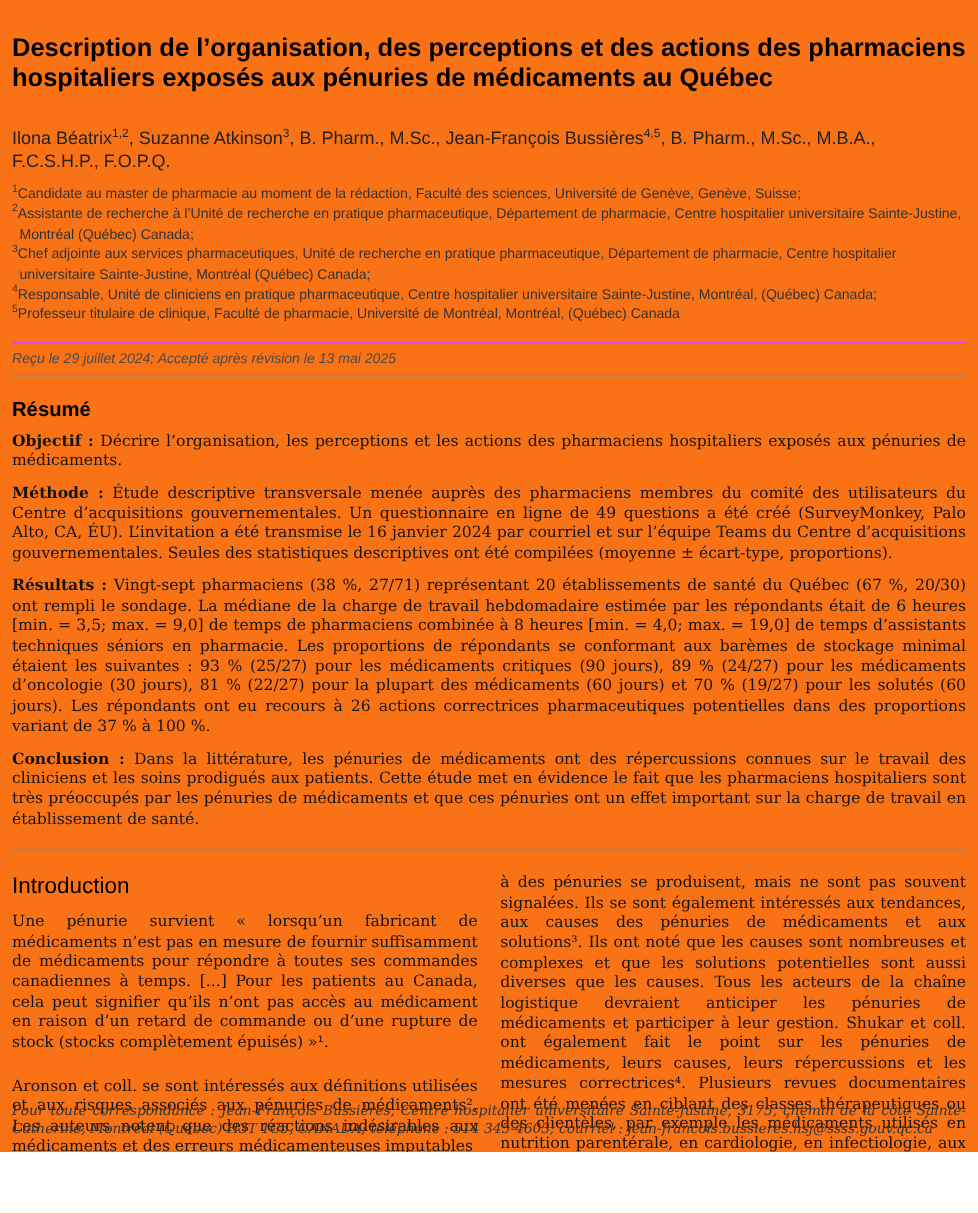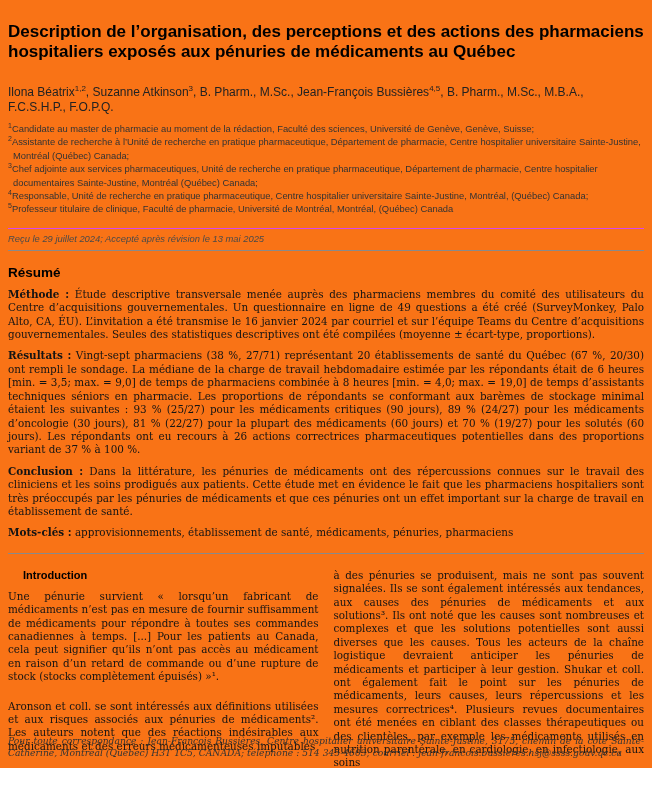--- a/index.html
+++ b/index.html
@@ -67,23 +67,23 @@
   }
   .columns {
     display: flex;
     gap: 15px;
     margin-top: 15px;
     height: 200px;
     overflow: hidden;
   }
   .col { flex: 1; min-width: 0; }
   .intro-h {
-    margin: 0 15px 9px;
-    font-size: 11px;
-    font-weight: bold;
+    margin: 0 0 9px;
+    font-size: 15px;
+    font-weight: normal;
     color: #000;
   }
   .body-p {
     margin: 0 0 16px;
     font-family: "DejaVu Serif", serif;
     font-size: 10.4px;
     line-height: 13.4px;
     text-align: justify;
     color: #141414;
   }
@@ -103,37 +103,37 @@
 
 <div class="page">
 
   <h1 class="title">Description de l’organisation, des perceptions et des actions des pharmaciens hospitaliers exposés aux pénuries de médicaments au Québec</h1>
 
   <p class="authors"><span><span>Ilona Béatrix</span><sup>1,2</sup><span>, </span></span><span><span>Suzanne Atkinson</span><sup>3</sup><span>, B. Pharm., M.Sc., </span></span><span><span>Jean-François Bussières</span><sup>4,5</sup><span>, B. Pharm., M.Sc., M.B.A., F.C.S.H.P., F.O.P.Q.</span></span></p>
 
   <div class="affils">
     <div class="affil"><sup>1</sup><span>Candidate au master de pharmacie au moment de la rédaction, Faculté des sciences, Université de Genève, Genève, Suisse;</span></div>
     <div class="affil"><sup>2</sup><span>Assistante de recherche à l’Unité de recherche en pratique pharmaceutique, Département de pharmacie, Centre hospitalier universitaire Sainte-Justine, Montréal (Québec) Canada;</span></div>
-    <div class="affil"><sup>3</sup><span>Chef adjointe aux services pharmaceutiques, Unité de recherche en pratique pharmaceutique, Département de pharmacie, Centre hospitalier documentaires Sainte-Justine, Montréal (Québec) Canada;</span></div>
-    <div class="affil"><sup>4</sup><span>Responsable, Unité de recherche en pratique pharmaceutique, Centre hospitalier universitaire Sainte-Justine, Montréal, (Québec) Canada;</span></div>
+    <div class="affil"><sup>3</sup><span>Chef adjointe aux services pharmaceutiques, Unité de recherche en pratique pharmaceutique, Département de pharmacie, Centre hospitalier universitaire Sainte-Justine, Montréal (Québec) Canada;</span></div>
+    <div class="affil"><sup>4</sup><span>Responsable, Unité de cliniciens en pratique pharmaceutique, Centre hospitalier universitaire Sainte-Justine, Montréal, (Québec) Canada;</span></div>
     <div class="affil"><sup>5</sup><span>Professeur titulaire de clinique, Faculté de pharmacie, Université de Montréal, Montréal, (Québec) Canada</span></div>
   </div>
 
   <div class="dateline"><span>Reçu le 29 juillet 2024; Accepté après révision le 13 mai 2025</span></div>
 
   <h2 class="section-h">Résumé</h2>
 
+  <p class="abs"><b>Objectif :</b> <span>Décrire l’organisation, les perceptions et les actions des pharmaciens hospitaliers exposés aux pénuries de médicaments.</span></p>
 
   <p class="abs"><b>Méthode :</b> <span>Étude descriptive transversale menée auprès des pharmaciens membres du comité des utilisateurs du Centre d’acquisitions gouvernementales. Un questionnaire en ligne de 49 questions a été créé (SurveyMonkey, Palo Alto, CA, ÉU). L’invitation a été transmise le 16 janvier 2024 par courriel et sur l’équipe Teams du Centre d’acquisitions gouvernementales. Seules des statistiques descriptives ont été compilées (moyenne ± écart-type, proportions).</span></p>
 
   <p class="abs"><b>Résultats :</b> <span>Vingt-sept pharmaciens (38 %, 27/71) représentant 20 établissements de santé du Québec (67 %, 20/30) ont rempli le sondage. La médiane de la charge de travail hebdomadaire estimée par les répondants était de 6 heures [min. = 3,5; max. = 9,0] de temps de pharmaciens combinée à 8 heures [min. = 4,0; max. = 19,0] de temps d’assistants techniques séniors en pharmacie. Les proportions de répondants se conformant aux barèmes de stockage minimal étaient les suivantes : 93 % (25/27) pour les médicaments critiques (90 jours), 89 % (24/27) pour les médicaments d’oncologie (30 jours), 81 % (22/27) pour la plupart des médicaments (60 jours) et 70 % (19/27) pour les solutés (60 jours). Les répondants ont eu recours à 26 actions correctrices pharmaceutiques potentielles dans des proportions variant de 37 % à 100 %.</span></p>
 
   <p class="abs"><b>Conclusion :</b> <span>Dans la littérature, les pénuries de médicaments ont des répercussions connues sur le travail des cliniciens et les soins prodigués aux patients. Cette étude met en évidence le fait que les pharmaciens hospitaliers sont très préoccupés par les pénuries de médicaments et que ces pénuries ont un effet important sur la charge de travail en établissement de santé.</span></p>
 
-  <p class="abs"><b>Mots-clés :</b> <span>approvisionnements, établissement de santé, médicaments, pénuries, pharmaciens</span></p>
 
   <hr class="rule">
 
   <div class="columns">
     <div class="col">
       <h2 class="intro-h">Introduction</h2>
       <p class="body-p">Une pénurie survient « lorsqu’un fabricant de médicaments n’est pas en mesure de fournir suffisamment de médicaments pour répondre à toutes ses commandes canadiennes à temps. [...] Pour les patients au Canada, cela peut signifier qu’ils n’ont pas accès au médicament en raison d’un retard de commande ou d’une rupture de stock (stocks complètement épuisés) »¹.</p>
       <p class="body-p">Aronson et coll. se sont intéressés aux définitions utilisées et aux risques associés aux pénuries de médicaments². Les auteurs notent que des réactions indésirables aux médicaments et des erreurs médicamenteuses imputables</p>
     </div>
     <div class="col">

